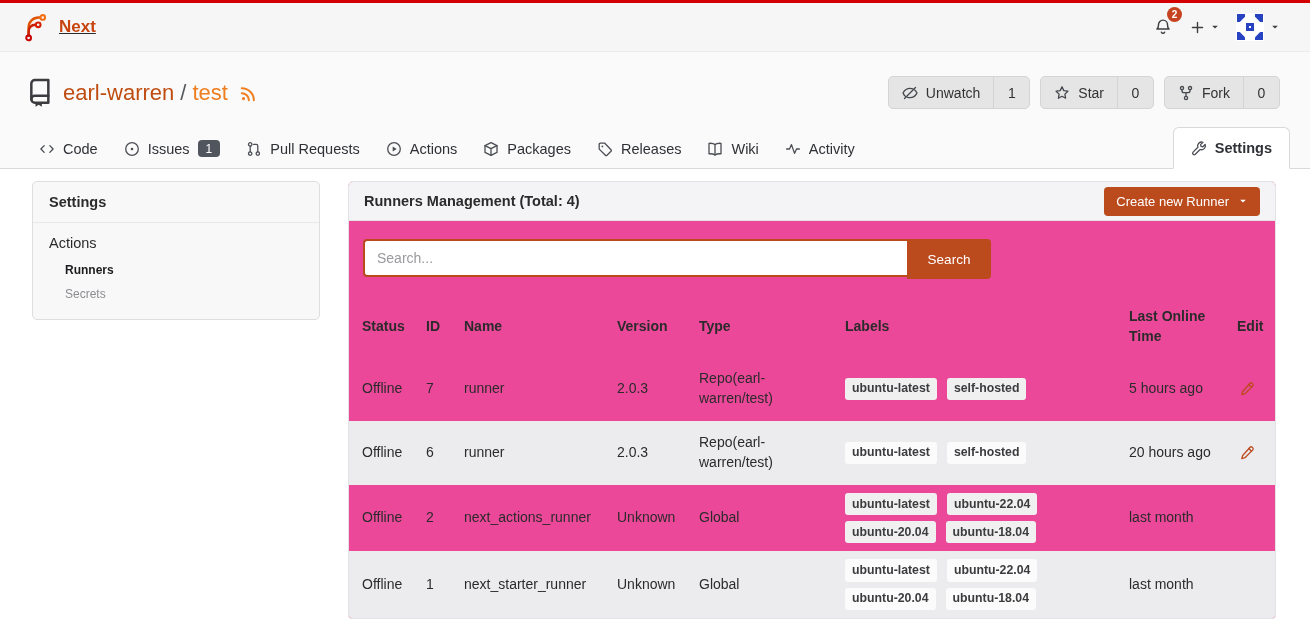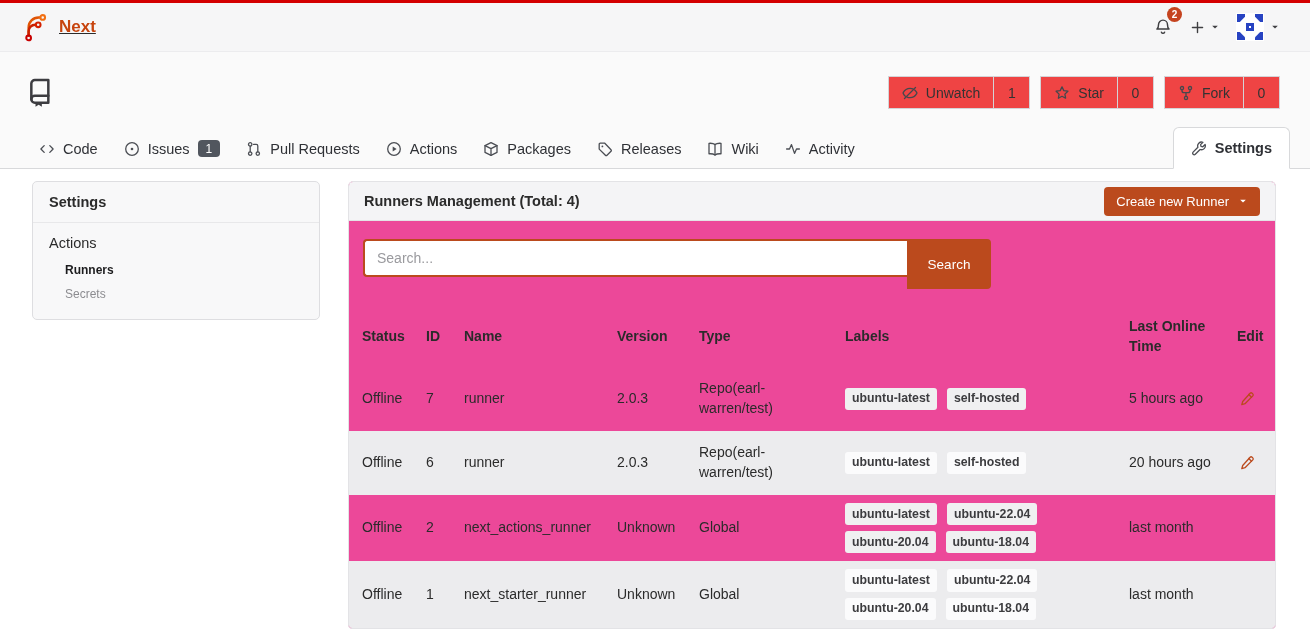--- a/index.html
+++ b/index.html
@@ -27,21 +27,21 @@
   }
   .repo-zone { background:#fafafa; }
   .repo-row { display:flex; align-items:center; padding:24px 30px 16px 26px; }
   .repo-icon { color:#3c3c40; margin-right:10px; display:flex; }
   .repo-title { font-size:22px; display:flex; align-items:center; gap:5px; font-weight:400; }
   .owner-link { color:var(--owner-link,#bf4c10); cursor:pointer; }
   .repo-sep { color:#55595e; margin:0 1px; }
   .repo-link { color:var(--repo-link,#ee7e1f); cursor:pointer; }
   .rss-icon { color:var(--repo-link,#ee7e1f); margin-left:6px; display:flex; cursor:pointer; }
   .repo-actions { margin-left:auto; display:flex; gap:10px; }
-  .action-group { display:flex; border:1px solid #d4d4d7; border-radius:0; overflow:hidden; background:#ef4444; height:33px; font-size:14px; }
+  .action-group { display:flex; border:1px solid #d4d4d7; border-radius:5px; overflow:hidden; background:#e5e5e5; height:33px; font-size:14px; }
   .action-main { display:flex; align-items:center; gap:8px; padding:0 13px; cursor:pointer; color:#333; }
   .action-main svg { color:#45484d; }
   .action-count { display:flex; align-items:center; justify-content:center; min-width:36px; border-left:1px solid #d4d4d7; cursor:pointer; color:#333; }
   .tabbar {
     display:flex; align-items:flex-end; justify-content:space-between;
     padding:0 20px 0 26px; border-bottom:1px solid #d8d9db; height:44px;
   }
   .tabs-left { display:flex; align-items:center; }
   .tab { display:flex; align-items:center; gap:8px; padding:11px 13px; font-size:14.5px; color:#2f3136; cursor:pointer; white-space:nowrap; }
   .tab svg { color:#4b4e54; flex:none; }
@@ -69,21 +69,21 @@
     padding:7px 12px; font-size:13px; display:flex; align-items:center; gap:9px; cursor:pointer; font-family:inherit;
   }
   .search-row { padding:18px 14px; }
   .search-group { display:flex; width:628px; }
   .search-input {
     flex:1; height:38px; border:2px solid var(--accent,#bb4a1d); border-right:none;
     border-radius:4px 0 0 4px; padding:0 12px; font-size:14px; font-family:inherit; color:#333; outline:none; background:#fff;
   }
   .search-input::placeholder { color:#9a9a9e; }
   .search-btn {
-    width:84px; height:50px; background:var(--accent,#bb4a1d); color:#fff; border:none;
+    width:84px; height:40px; background:var(--accent,#bb4a1d); color:#fff; border:none;
     border-radius:0 4px 4px 0; font-size:13.5px; cursor:pointer; font-family:inherit;
   }
   table { width:100%; border-collapse:collapse; table-layout:fixed; font-size:14px; }
   thead th { font-weight:700; text-align:left; padding:10px 8px 10px 13px; height:60px; vertical-align:middle; line-height:1.4; }
   tbody td { padding:8px 8px 8px 13px; height:64px; vertical-align:middle; line-height:1.4; }
   tbody tr:nth-child(even) { background:var(--row-stripe,#ececee); }
   td.cell-type { word-break:break-word; }
   .chips { display:flex; flex-wrap:wrap; gap:6px 10px; max-width:200px; align-items:center; }
   .chip { background:var(--chip-bg,#f0f0f1); border-radius:3px; padding:2.5px 7px; font-size:12.3px; color:#3c3c3f; white-space:nowrap;font-weight:bold; }
   tbody tr:nth-child(even) .chip { background:#fbfbfc; }
@@ -144,20 +144,31 @@
 
 <header class="repo-zone">
   <div class="repo-row">
     <span class="repo-icon">
       <svg width="27" height="30" viewBox="0 0 16 18" fill="none" stroke="currentColor" stroke-width="1.5" stroke-linecap="round" stroke-linejoin="round">
         <path d="M13.3 1.2H5.2a2.1 2.1 0 0 0-2.1 2.1v9.4a2.1 2.1 0 0 0 2.1 2.1h8.1V1.2Z"></path>
         <path d="M3.1 12.7a2.1 2.1 0 0 1 2.1-2.1h8.1"></path>
         <path d="M5.6 14.4v2.9l1.9-1.3 1.9 1.3v-2.9Z" fill="currentColor" stroke="none"></path>
       </svg>
     </span>
+    <h1 class="repo-title">
+      <a class="owner-link">earl-warren</a>
+      <span class="repo-sep">/</span>
+      <a class="repo-link">test</a>
+      <span class="rss-icon">
+        <svg width="20" height="20" viewBox="0 0 16 16" fill="none" stroke="currentColor" stroke-width="1.6" stroke-linecap="round">
+          <circle cx="3.6" cy="12.4" r="1.3" fill="currentColor" stroke="none"></circle>
+          <path d="M2.2 8.1a5.7 5.7 0 0 1 5.7 5.7M2.2 4.1a9.7 9.7 0 0 1 9.7 9.7"></path>
+        </svg>
+      </span>
+    </h1>
     <div class="repo-actions" id="repo-actions">
         <div class="action-group">
      <div class="action-main">
        <svg width="16" height="16" viewBox="0 0 16 16" fill="none" stroke="currentColor" stroke-width="1.3" stroke-linecap="round" stroke-linejoin="round">
               <path d="M3.3 11.2C2.3 10.3 1.6 9.2 1.2 8.4a.9.9 0 0 1 0-.8C2.6 5 5.1 3.3 8 3.3c1 0 2 .2 2.9.6M12.7 4.9c1 .9 1.7 2 2.1 2.7a.9.9 0 0 1 0 .8C13.4 11 10.9 12.7 8 12.7c-1 0-2-.2-2.9-.6"></path>
               <path d="M2.5 13.5 13.5 2.5"></path>
             </svg>
             <span>Unwatch</span>
      </div>
      <div class="action-count">1</div>

